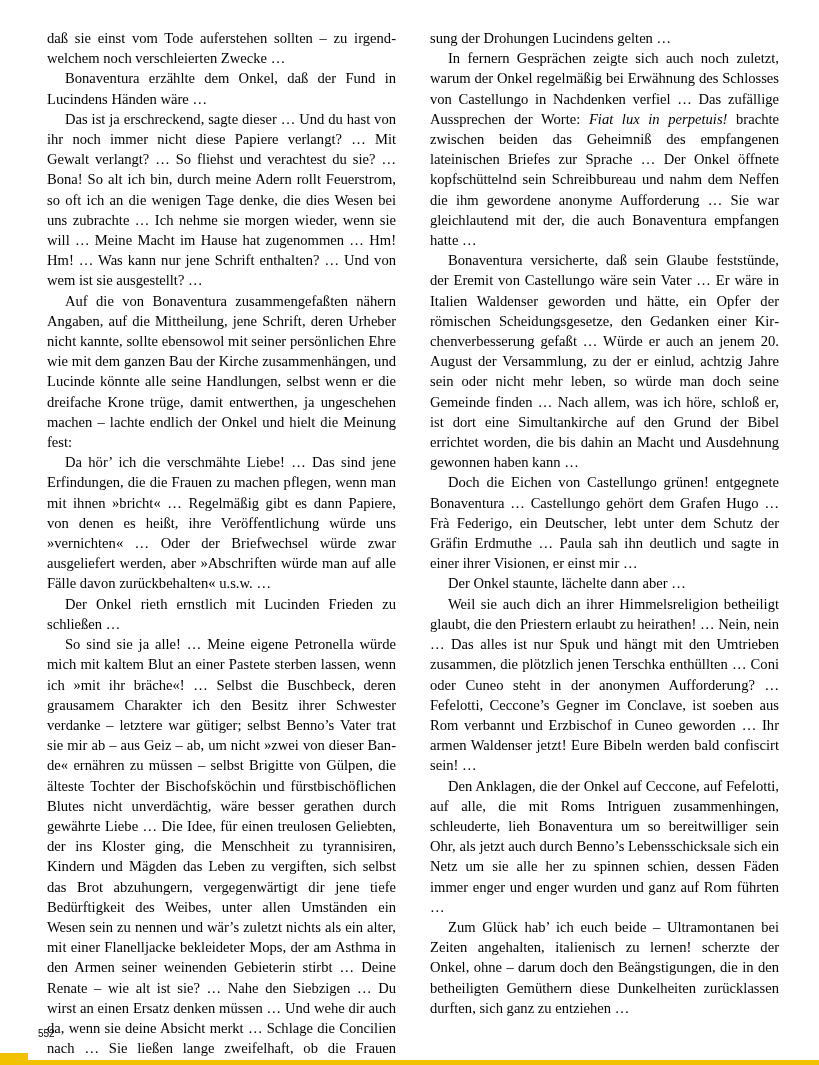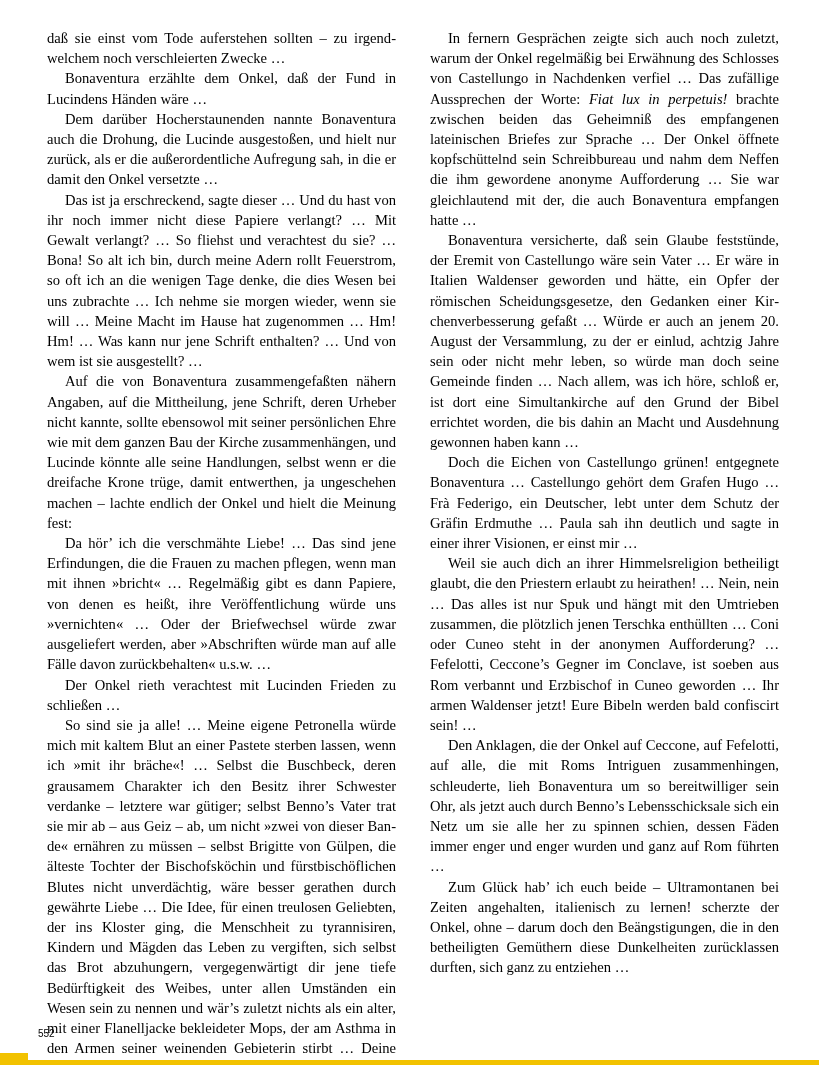--- a/index.html
+++ b/index.html
@@ -75,32 +75,33 @@
   }
 </style>
 </head>
 <body>
 
 <div class="page">
   <div class="columns">
     <div class="column">
       <p class="noindent">daß sie einst vom Tode auferstehen sollten – zu irgend­welchem noch verschleierten Zwecke …</p>
       <p>Bonaventura erzählte dem Onkel, daß der Fund in Lucindens Händen wäre …</p>
-      <p>Dem darüber Hocherstaunenden nannte Bonaventura auch die Drohung, die Lucinde ausgestoßen, und hielt nur zurück, als er die außerordentliche Aufregung sah, in die er damit den Onkel versetzte …</p>
       <p>Das ist ja erschreckend, sagte dieser … Und du hast von ihr noch immer nicht diese Papiere verlangt? … Mit Gewalt verlangt? … So fliehst und verachtest du sie? … Bona! So alt ich bin, durch meine Adern rollt Feuer­strom, so oft ich an die wenigen Tage denke, die dies Wesen bei uns zubrachte … Ich nehme sie morgen wie­der, wenn sie will … Meine Macht im Hause hat zuge­nommen … Hm! Hm! … Was kann nur jene Schrift enthalten? … Und von wem ist sie ausgestellt? …</p>
       <p>Auf die von Bonaventura zusammengefaßten nähern Angaben, auf die Mittheilung, jene Schrift, deren Urheber nicht kannte, sollte ebensowol mit seiner persönlichen Ehre wie mit dem ganzen Bau der Kirche zusammenhän­gen, und Lucinde könnte alle seine Handlungen, selbst wenn er die dreifache Krone trüge, damit entwerthen, ja ungeschehen machen – lachte endlich der Onkel und hielt die Meinung fest:</p>
       <p>Da hör’ ich die verschmähte Liebe! … Das sind jene Erfindungen, die die Frauen zu machen pflegen, wenn man mit ihnen »bricht« … Regelmäßig gibt es dann Pa­piere, von denen es heißt, ihre Veröffentlichung würde uns »vernichten« … Oder der Briefwechsel würde zwar ausgeliefert werden, aber »Abschriften würde man auf alle Fälle davon zurückbehalten« u.s.w. …</p>
-      <p>Der Onkel rieth verachtest mit Lucinden Frieden zu schließen …</p>
+      <p>Der Onkel rieth ernstlich mit Lucinden Frieden zu schließen …</p>
       <p>So sind sie ja alle! … Meine eigene Petronella würde mich mit kaltem Blut an einer Pastete sterben lassen, wenn ich »mit ihr bräche«! … Selbst die Buschbeck, de­ren grausamem Charakter ich den Besitz ihrer Schwester verdanke – letztere war gütiger; selbst Benno’s Vater trat sie mir ab – aus Geiz – ab, um nicht »zwei von dieser Ban­de« ernähren zu müssen – selbst Brigitte von Gülpen, die älteste Tochter der Bischofsköchin und fürstbischöflichen Blutes nicht unverdächtig, wäre besser gerathen durch gewährte Liebe … Die Idee, für einen treulosen Gelieb­ten, der ins Kloster ging, die Menschheit zu tyrannisiren, Kindern und Mägden das Leben zu vergiften, sich selbst das Brot abzuhungern, vergegenwärtigt dir jene tiefe Bedürftigkeit des Weibes, unter allen Umständen ein Wesen sein zu nennen und wär’s zuletzt nichts als ein alter, mit einer Flanelljacke bekleideter Mops, der am Asthma in den Armen seiner weinenden Gebieterin stirbt … Deine Renate – wie alt ist sie? … Nahe den Siebzigen … Du wirst an einen Ersatz denken müssen … Und wehe dir auch da, wenn sie deine Absicht merkt … Schlage die Concilien nach … Sie ließen lange zweifel­haft, ob die Frauen überhaupt Menschen sind …</p>
 
     </div>
     <div class="column">
+      <p class="noindent">sung der Drohungen Lucindens gelten …</p>
       <p><span>In fernern Gesprächen zeigte sich auch noch zuletzt, warum der Onkel regelmäßig bei Erwähnung des Schlosses von Castellungo in Nachdenken verfiel … Das zufällige Aussprechen der Worte:</span> <em>Fiat lux in perpetuis!</em><span> brachte zwischen beiden das Geheimniß des empfange­nen lateinischen Briefes zur Sprache … Der Onkel öffnete kopfschüttelnd sein Schreibbureau und nahm dem Neffen die ihm gewordene anonyme Aufforderung … Sie war gleichlautend mit der, die auch Bonaventura empfangen hatte …</span></p>
       <p>Bonaventura versicherte, daß sein Glaube feststünde, der Eremit von Castellungo wäre sein Vater … Er wäre in Italien Waldenser geworden und hätte, ein Opfer der römischen Scheidungsgesetze, den Gedanken einer Kir­chenverbesserung gefaßt … Würde er auch an jenem 20. August der Versammlung, zu der er einlud, achtzig Jahre sein oder nicht mehr leben, so würde man doch seine Gemeinde finden … Nach allem, was ich höre, schloß er, ist dort eine Simultankirche auf den Grund der Bibel errichtet worden, die bis dahin an Macht und Ausdehnung gewonnen haben kann …</p>
       <p>Doch die Eichen von Castellungo grünen! entgegnete Bonaventura … Castellungo gehört dem Grafen Hugo … Frà Federigo, ein Deutscher, lebt unter dem Schutz der Gräfin Erdmuthe … Paula sah ihn deutlich und sagte in einer ihrer Visionen, er einst mir …</p>
+      <p>Der Onkel staunte, lächelte dann aber …</p>
       <p>Weil sie auch dich an ihrer Himmelsreligion betheiligt glaubt, die den Priestern erlaubt zu heirathen! … Nein, nein … Das alles ist nur Spuk und hängt mit den Um­trieben zusammen, die plötzlich jenen Terschka enthüll­ten … Coni oder Cuneo steht in der anonymen Auffor­derung? … Fefelotti, Ceccone’s Gegner im Conclave, ist soeben aus Rom verbannt und Erzbischof in Cuneo ge­worden … Ihr armen Waldenser jetzt! Eure Bibeln wer­den bald confiscirt sein! …</p>
       <p>Den Anklagen, die der Onkel auf Ceccone, auf Fefe­lotti, auf alle, die mit Roms Intriguen zusammenhingen, schleuderte, lieh Bonaventura um so bereitwilliger sein Ohr, als jetzt auch durch Benno’s Lebensschicksale sich ein Netz um sie alle her zu spinnen schien, dessen Fäden immer enger und enger wurden und ganz auf Rom führten …</p>
       <p>Zum Glück hab’ ich euch beide – Ultramontanen bei Zeiten angehalten, italienisch zu lernen! scherzte der Onkel, ohne – darum doch den Beängstigungen, die in den betheiligten Gemüthern diese Dunkelheiten zurück­lassen durften, sich ganz zu entziehen …</p>
 
     </div>
   </div>
   <div class="footer">552</div>
 </div>
 <div class="rule-bottom"></div>
 <div class="rule-left"></div>

